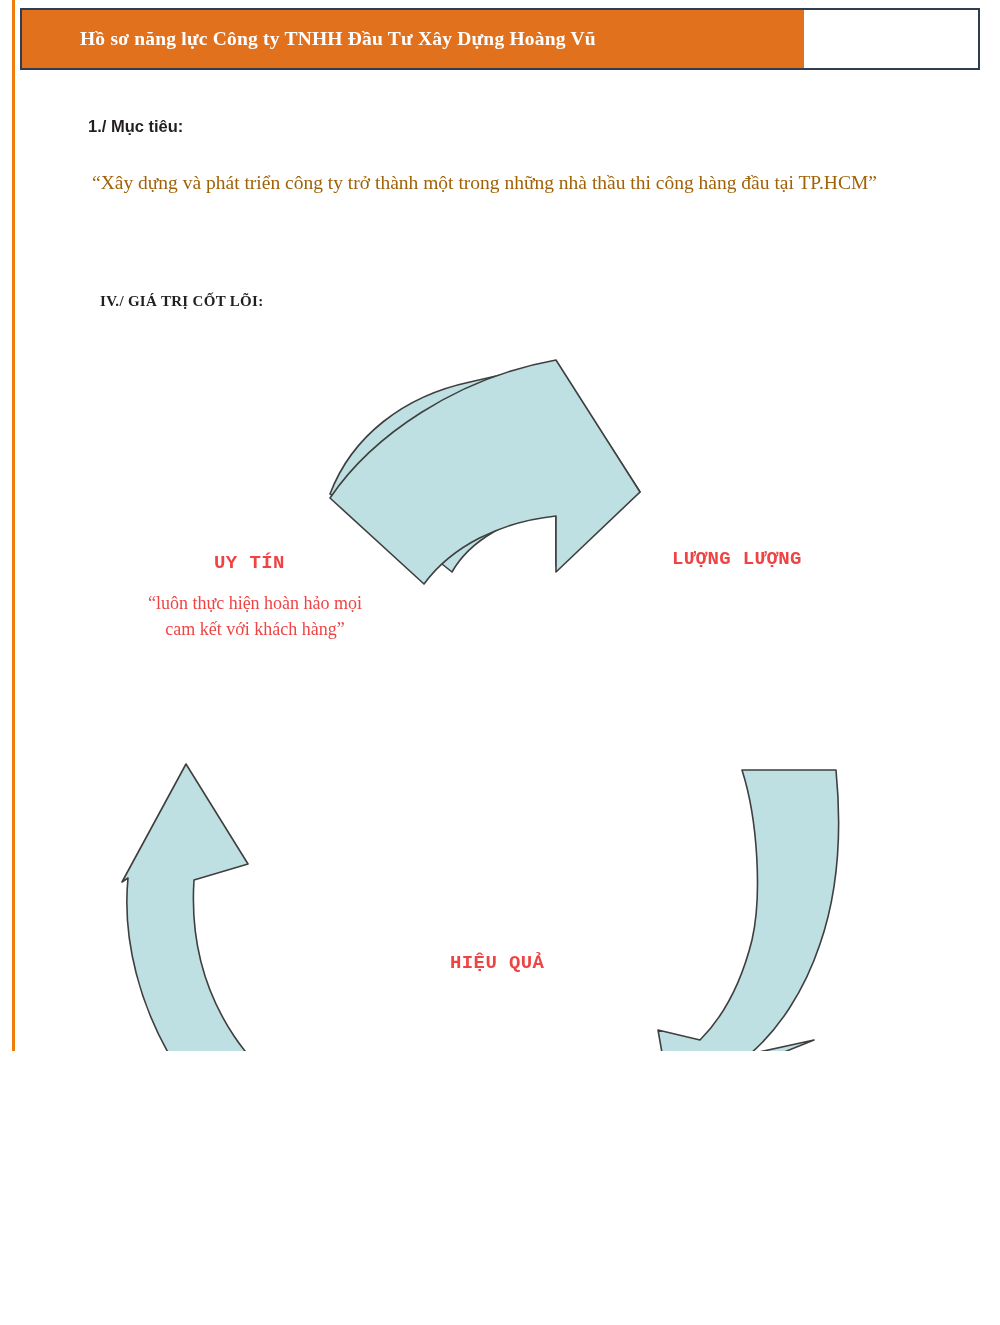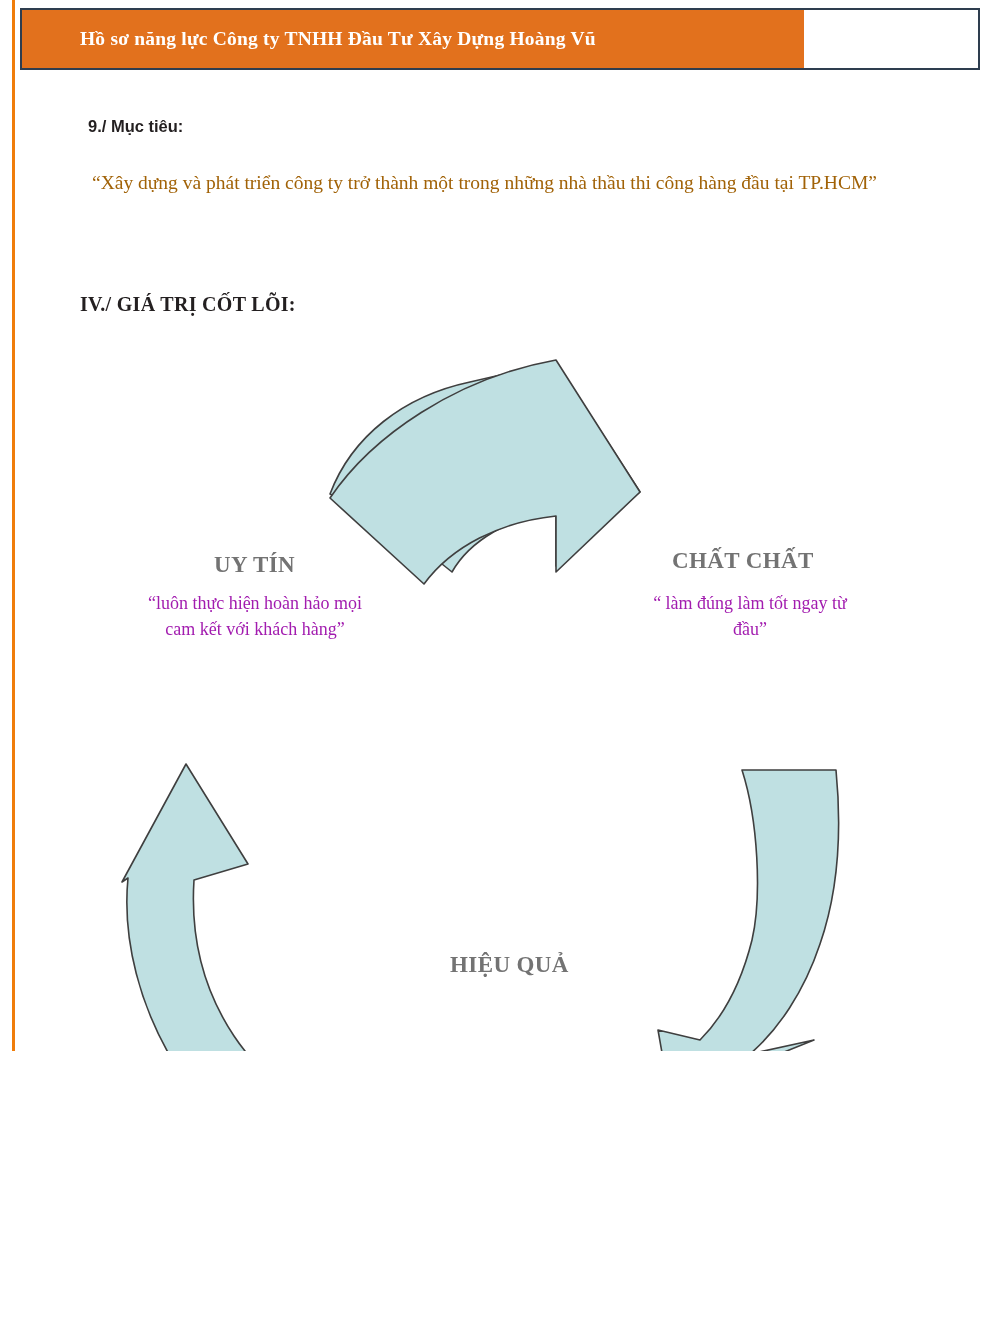--- a/index.html
+++ b/index.html
@@ -67,24 +67,24 @@
   
   .sec-title {
     position: absolute;
     font-family: "Liberation Sans", sans-serif;
     font-weight: bold;
     font-size: 16.5px;
     color: #231f20;
   }
   #goal-heading { left: 88px; top: 117px; }
   #core-heading {
-    left: 80px; top: 293px;
-    font-family: "Liberation Serif", serif;
-    font-weight: bold;
-    font-size: 20px;
+    left: 100px; top: 293px;
+    font-family: "Liberation Serif", serif;
+    font-weight: bold;
+    font-size: 15px;
     letter-spacing: 0.3px;
   }
   .para {
     position: absolute;
     left: 92px;
     top: 168px;
     width: 810px;
     font-family: "Liberation Serif", serif;
     font-size: 19.5px;
     line-height: 1.58;
@@ -97,33 +97,33 @@
     left: 0;
     top: 340px;
     width: 1000px;
     height: 860px;
   }
   .diagram svg {
     display: block;
   }
   .label {
     position: absolute;
-    font-family: Liberation Serif, serif;
-    font-weight: bold;
-    font-size: 23px;
-    color: #737373;
+    font-family: Liberation Mono, monospace;
+    font-weight: bold;
+    font-size: 19px;
+    color: #ef4444;
     letter-spacing: 0.4px;
     white-space: nowrap;
   }
   .caption {
     position: absolute;
     font-family: "Liberation Serif", serif;
     font-size: 18px;
     line-height: 1.45;
-    color: #a21caf;
+    color: #ef4444;
     text-align: center;
   }
 
   #label-uytin { left: 214px; top: 212px; }
   #cap-uytin { left: 140px; top: 250px; width: 230px; }
 
   #label-chatluong { left: 672px; top: 208px; }
   #cap-chatluong { left: 640px; top: 250px; width: 220px; }
 
   #label-hieuqua { left: 450px; top: 612px; }
@@ -159,21 +159,21 @@
 <body>
 
 <div class="page">
 
   <div class="left-rule"></div>
 
   <div class="header">
     <div class="header-title">Hồ sơ năng lực Công ty TNHH Đầu Tư Xây Dựng Hoàng Vũ</div>
   </div>
 
-  <div class="sec-title" id="goal-heading">9./ Mục tiêu:</div>
+  <div class="sec-title" id="goal-heading">1./ Mục tiêu:</div>
 
   <div class="para">“Xây dựng và phát triển công ty trở thành một trong những nhà thầu thi công hàng đầu tại TP.HCM”</div>
 
   <div class="sec-title" id="core-heading">IV./ GIÁ TRỊ CỐT LÕI:</div>
 
   <div class="diagram">
     <svg width="1000" height="860" viewBox="0 0 1000 860" xmlns="http://www.w3.org/2000/svg">
 
       <path d="M330,154 C352,96 404,56 470,42 L556,22 L556,22 L640,152 L556,226 L556,170 C510,178 470,200 452,232 L452,232 L402,192 Z" fill="#bfe0e2" stroke="#3f3f3f" stroke-width="1.6" stroke-linejoin="round" transform="translate(0,0)"></path>
 
@@ -230,22 +230,21 @@
       <path d="M556,20 L640,152 L556,232 L556,176
                C500,182 452,206 424,244
                L330,158
                C372,96 456,38 556,20 Z
                M556,20 L556,20" fill="#bfe0e2" stroke="#3f3f3f" stroke-width="1.6" stroke-linejoin="round"></path>
     </svg>
 
     <div class="label" id="label-uytin">UY TÍN</div>
     <div class="caption" id="cap-uytin">“luôn thực hiện hoàn hảo mọi cam kết với khách hàng”</div>
 
-    <div class="label" id="label-chatluong">CHẤT CHẤT</div>
-    <div class="caption" id="cap-chatluong">“ làm đúng làm tốt ngay từ đầu”</div>
+    <div class="label" id="label-chatluong">LƯỢNG LƯỢNG</div>
 
     <div class="label" id="label-hieuqua">HIỆU QUẢ</div>
   </div>
 
   <div class="footer-rule"></div>
   <div class="footer-box"></div>
   <div class="page-number">7</div>
 
 </div>
 

